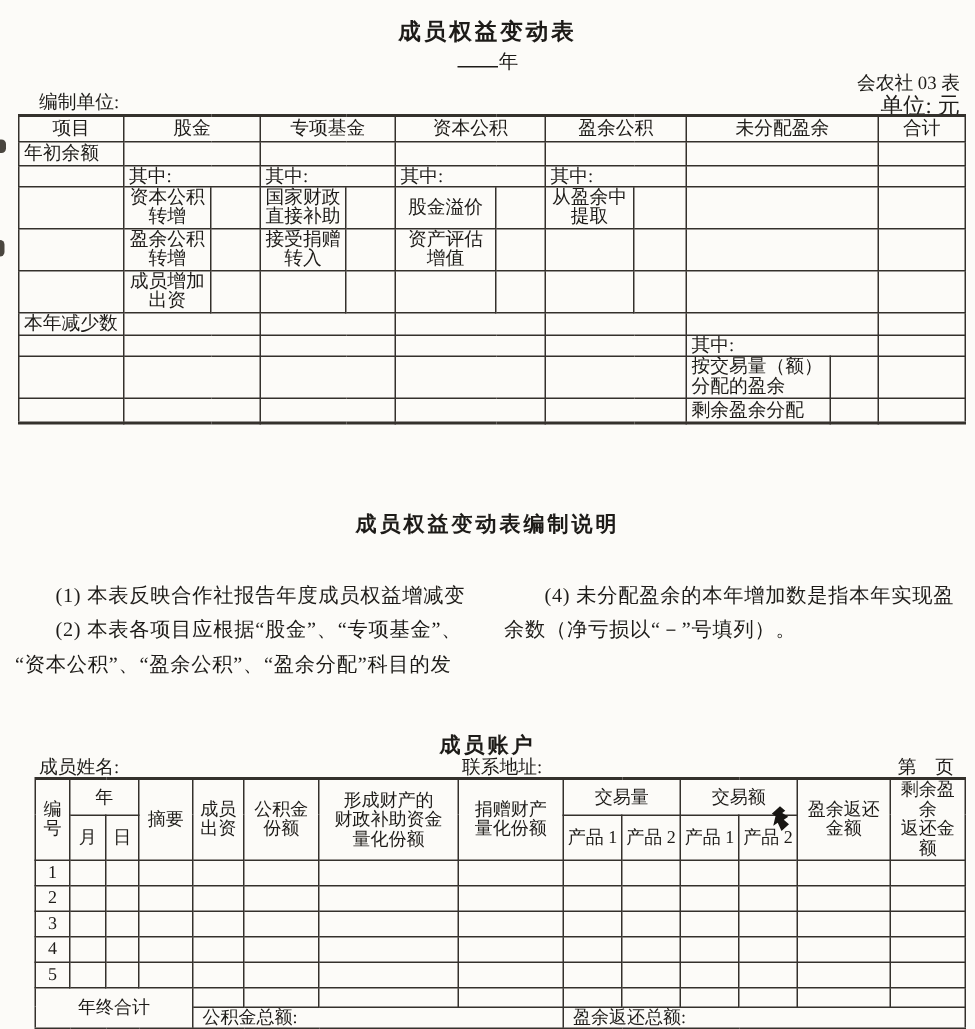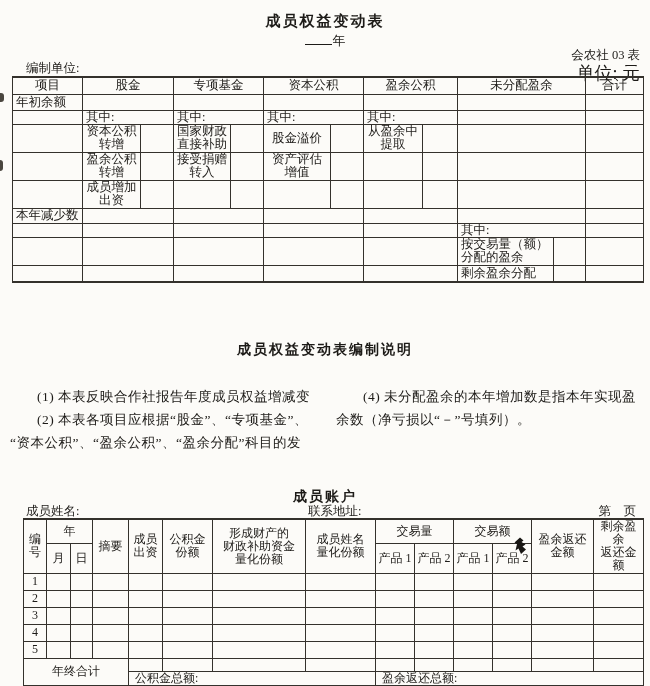--- a/index.html
+++ b/index.html
@@ -11,21 +11,21 @@
   .hd { font-family:"Liberation Sans","DejaVu Sans",sans-serif; font-weight:bold; }
 
   
   .doc-title { position:absolute; top:12px; left:0; width:100%; text-align:center;
                font-size:15px; letter-spacing:2px; }
   .year-row  { position:absolute; top:31px; left:0; width:100%; text-align:center; font-size:13px; }
   .year-blank{ display:inline-block; width:27px; height:13px;
                border-bottom:1.5px solid #1d1b18; margin-right:1px; }
   .form-no   { position:absolute; top:47px; right:10px; font-size:12.5px;text-align:right; }
   .prep-lab  { position:absolute; top:60px; left:26px; font-size:12.5px; }
-  .unit-lab  { position:absolute; top:61px; right:10px; font-size:18px; }
+  .unit-lab  { position:absolute; top:61px; right:10px; font-size:15px; }
 
   
   table { border-collapse:collapse; table-layout:fixed; }
   td { border:1px solid #34312c; font-size:12.5px; line-height:13px;
        padding:0 1px; text-align:center; vertical-align:middle; overflow:hidden;
        font-family:"Liberation Serif","DejaVu Serif",serif; }
   .t1 { position:absolute; left:12px; top:76px; width:631px;
         border:1px solid #34312c; border-top-width:2px; border-bottom-width:2px; }
   .t2 { position:absolute; left:23px; top:518px; width:620px;
         border:1px solid #34312c; border-top-width:2px; border-bottom-width:2px; }
@@ -264,21 +264,21 @@
       <td rowspan="2">
         <span class="ln">公积金</span>
         <span class="ln">份额</span>
       </td>
       <td rowspan="2">
         <span class="ln">形成财产的</span>
         <span class="ln">财政补助资金</span>
         <span class="ln">量化份额</span>
       </td>
       <td rowspan="2">
-        <span class="ln">成员姓名</span>
+        <span class="ln">捐赠财产</span>
         <span class="ln">量化份额</span>
       </td>
       <td colspan="2">交易量</td>
       <td colspan="2">交易额</td>
       <td rowspan="2">
         <span class="ln">盈余返还</span>
         <span class="ln">金额</span>
       </td>
       <td rowspan="2">
         <span class="ln">剩余盈余</span>

